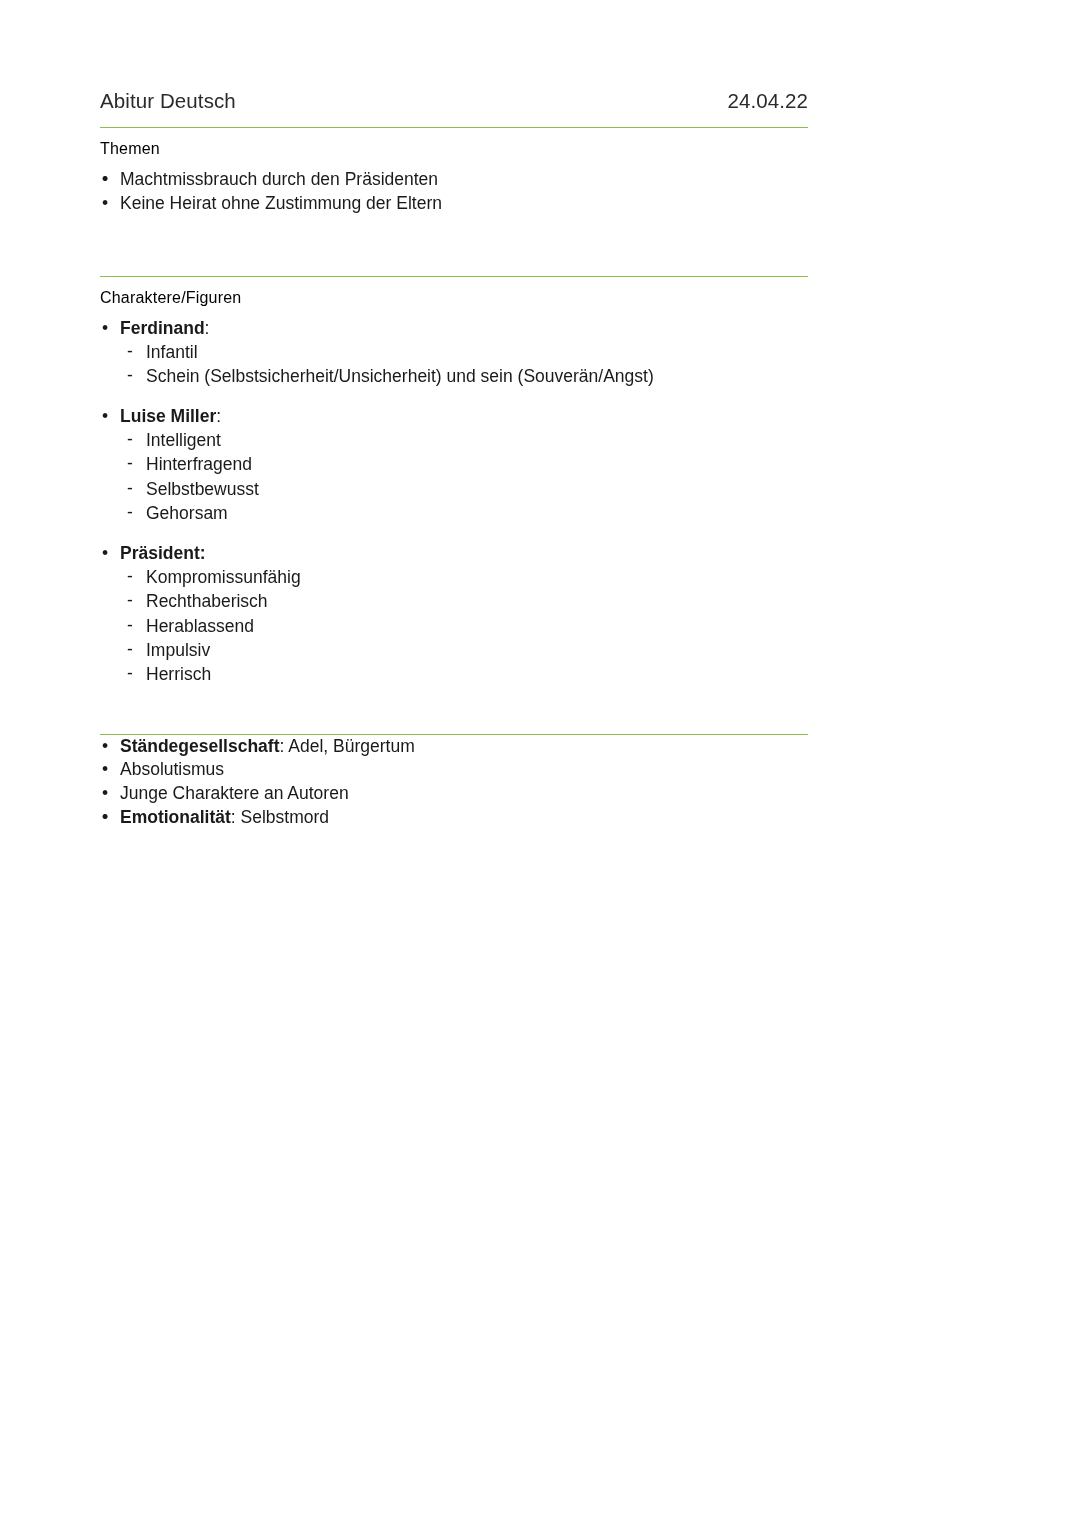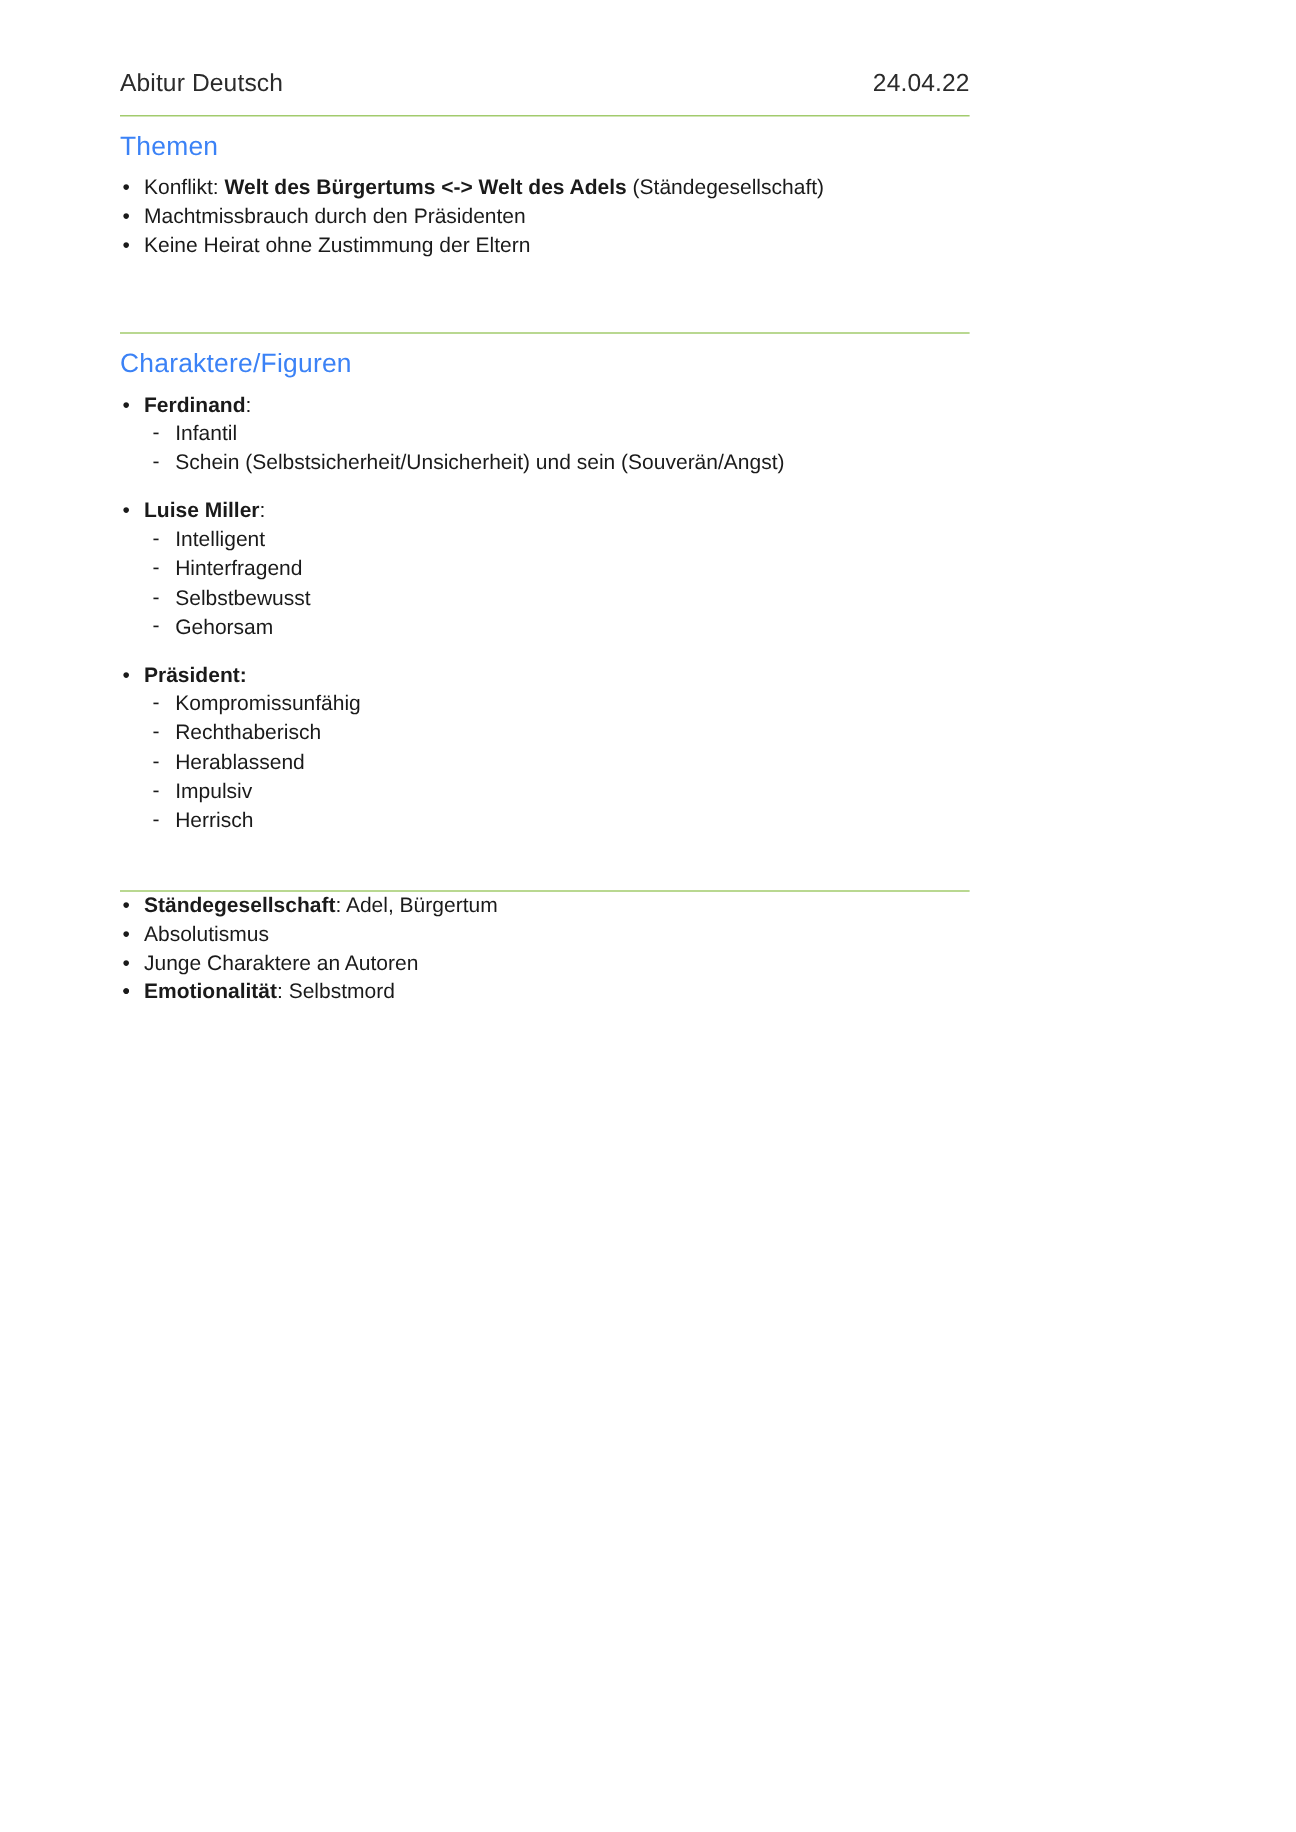--- a/index.html
+++ b/index.html
@@ -24,35 +24,35 @@
   
   .doc-header {
     display: flex;
     align-items: baseline;
     justify-content: space-between;
     font-size: 20.5px;
     color: #2b2b2b;
     padding-bottom: 14px;
   }
   .doc-header .title { letter-spacing: .1px; }
-  .doc-header .date { letter-spacing: .1px; }
+  .doc-header .date { letter-spacing: .1px; margin-top: 31px; }
 
   hr.rule {
     border: none;
     border-top: 1.6px solid #8cbf4a;
     margin: 0;
   }
 
   
   .section { margin-top: 0; }
 
   h2.section-title {
-    font-size: 22px;
+    font-size: 16px;
     font-weight: 400;
-    color: #3b82f6;
+    color: #000000;
     margin: 12px 0 10px 0;
     letter-spacing: .2px;
   }
 
   ul.bullets {
     list-style: none;
     margin: 0;
     padding: 0;
   }
   ul.bullets > li {
@@ -110,21 +110,20 @@
     <span class="title">Abitur Deutsch</span>
     <span class="date">24.04.22</span>
   </div>
   <hr class="rule" style="border-top-color: rgb(140, 191, 74);">
 
   <div class="section">
     <h2 class="section-title">Themen</h2>
     <ul class="bullets">
       <li>
         <span class="bullet-dot">•</span>
-        <span>Konflikt: <b>Welt des Bürgertums &lt;-&gt; Welt des Adels</b> (Ständegesellschaft)</span>
       </li>
       <li>
         <span class="bullet-dot">•</span>
         <span>Machtmissbrauch durch den Präsidenten</span>
       </li>
       <li>
         <span class="bullet-dot">•</span>
         <span>Keine Heirat ohne Zustimmung der Eltern</span>
       </li>
     </ul>

